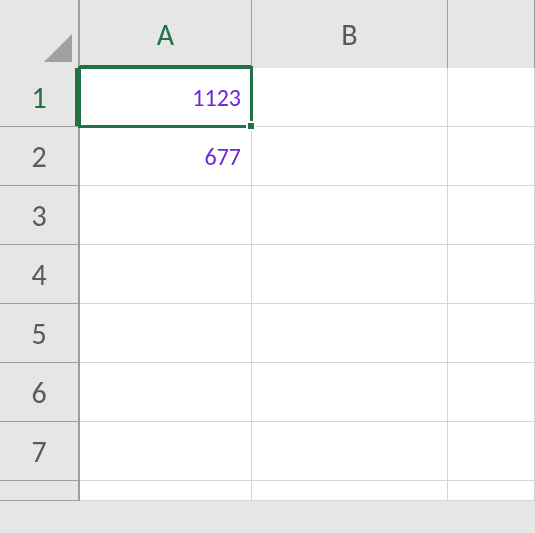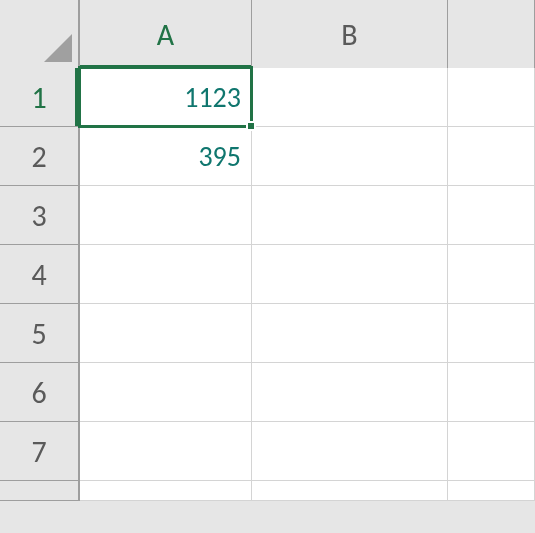--- a/index.html
+++ b/index.html
@@ -70,22 +70,22 @@
       box-shadow: inset -3px 0 0 #217346;
     }
     .cell {
       background: #ffffff;
       border-right: 1px solid #d4d4d4;
       border-bottom: 1px solid #d4d4d4;
       display: flex;
       align-items: center;
       justify-content: flex-end;
       padding-right: 10px;
-      font-size: 28px;
-      color: #0f766e;
+      font-size: 24px;
+      color: #6d28d9;
     }
     .cell.col-A { width: 172px; }
     .cell.col-B { width: 196px; }
     .cell.col-C { width: 87px; }
     .active-cell-outline {
       position: absolute;
       border: 3px solid #217346;
       pointer-events: none;
       z-index: 5;
     }
@@ -116,21 +116,21 @@
   </div>
 
   <div class="body-row">
     <div class="row-header selected">1</div>
     <div class="cell col-A">1123</div>
     <div class="cell col-B"></div>
     <div class="cell col-C"></div>
   </div>
   <div class="body-row">
     <div class="row-header">2</div>
-    <div class="cell col-A">395</div>
+    <div class="cell col-A">677</div>
     <div class="cell col-B"></div>
     <div class="cell col-C"></div>
   </div>
   <div class="body-row">
     <div class="row-header">3</div>
     <div class="cell col-A"></div>
     <div class="cell col-B"></div>
     <div class="cell col-C"></div>
   </div>
   <div class="body-row">

